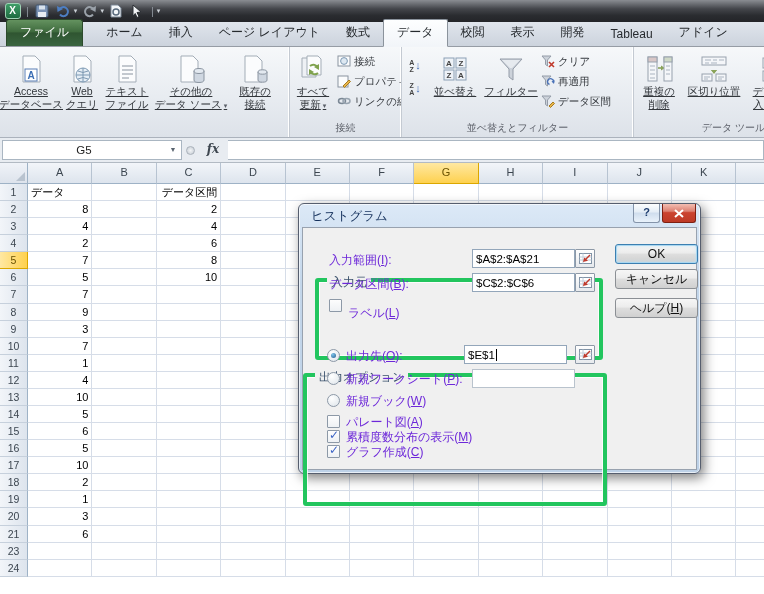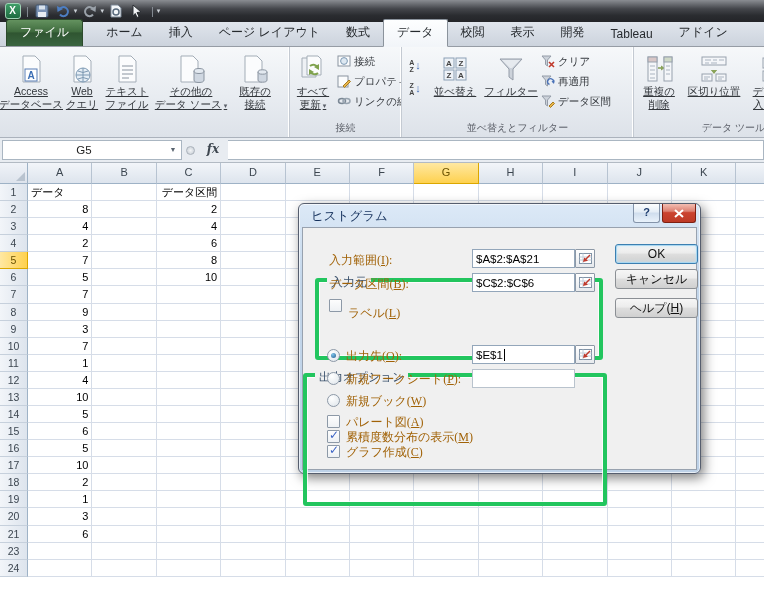--- a/index.html
+++ b/index.html
@@ -87,21 +87,21 @@
   .dlg-close { position:absolute; left:363px; top:0; width:34px; height:19px;
     background:linear-gradient(#f3beb2,#dd8172 40%,#cb4330 48%,#bd3a26);
     border:1px solid #7e2012; border-top:none; border-radius:0 0 3px 3px;
     display:flex; align-items:center; justify-content:center; color:#fff; font-weight:bold; font-size:11px;
     text-shadow:0 1px 1px rgba(0,0,0,.5); }
   .dlg-client { position:absolute; left:3px; top:23px; right:3px; bottom:3px; background:#f0f0f0;
     border:1px solid #98a2af; }
   .grp { position:absolute; border:4px solid #22c55e; border-radius:3px;
     box-shadow:inset 0 0 0 1px rgba(255,255,255,.8);margin-top:40px; }
   .grp-label { position:absolute; top:-8px; left:8px; background:#f0f0f0; padding:0 4px; font-size:12px; color:#39506b; white-space:nowrap; }
-  .dl { position:absolute; font-size:12px; color:#a16207; white-space:nowrap;font-family:Liberation Serif, serif; }
+  .dl { position:absolute; font-size:12px; color:#6d28d9; white-space:nowrap; }
   .tfield { position:absolute; width:103px; height:19px; background:#fff; border:1px solid #93a6ba;
     font-size:11.5px; line-height:16px; padding:1px 3px; white-space:nowrap; overflow:hidden; }
   .caret { display:inline-block; width:1px; height:12px; background:#000; vertical-align:-2px; margin-left:1px; }
   .picker { position:absolute; width:20px; height:19px; background:linear-gradient(#fefefe,#e7eaee);
     border:1px solid #8d99a7; display:flex; align-items:center; justify-content:center; border-radius:1px; }
   .cbx { position:absolute; width:13px; height:13px; background:linear-gradient(#fdfdfd,#eef1f4);
     border:1px solid #8d99a7; border-radius:1px; }
   .cbx.checked::after { content:"✓"; position:absolute; left:1px; top:-3px; font-size:12px; font-weight:bold; color:#3b63c4; }
   .radio { position:absolute; width:13px; height:13px; border:1px solid #8d99a7; border-radius:50%;
     background:radial-gradient(circle at 35% 30%,#fff,#dde4ea); }
@@ -807,21 +807,21 @@
           </svg>
       </div>
       <span class="cbx" style="left:26px;top:71px"></span>
       <span class="dl mnem" style="left:45px;top:77px">ラベル(<u>L</u>)</span>
 
       <div class="grp" style="left:0;top:105px;width:304px;height:133px">
         <span class="grp-label">出力オプション</span>
       </div>
       <span class="radio checked" style="left:24px;top:121px"></span>
       <span class="dl mnem" style="left:43px;top:120px">出力先(<u>O</u>):</span>
-      <div class="tfield" style="left:169px;top:117px"><span>$E$1</span><span class="caret"></span></div>
+      <div class="tfield" style="left:161px;top:117px"><span>$E$1</span><span class="caret"></span></div>
       <div class="picker" style="left:272px;top:117px">
         <svg width="13" height="11">
             <rect x="0.5" y="0.5" width="12" height="10" fill="#fff" stroke="#8193a6"></rect>
             <path d="M0.5 4 h12 M0.5 7 h12 M4 0.5 v10" stroke="#c2ccd8"></path>
             <path d="M11 2 L6.5 6.5" stroke="#c0392b" stroke-width="1.5"></path>
             <polygon points="4,9 9,7.8 5.2,4.5" fill="#c0392b"></polygon>
           </svg>
       </div>
       <span class="radio" style="left:24px;top:144px"></span>
       <span class="dl mnem" style="left:43px;top:143px">新規ワークシート(<u>P</u>):</span>

